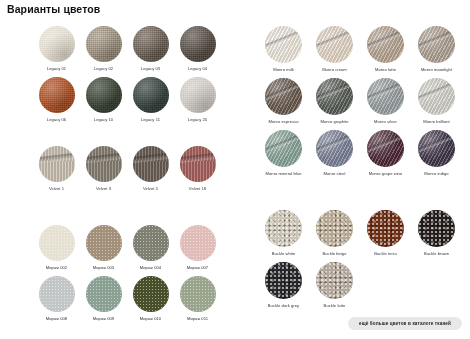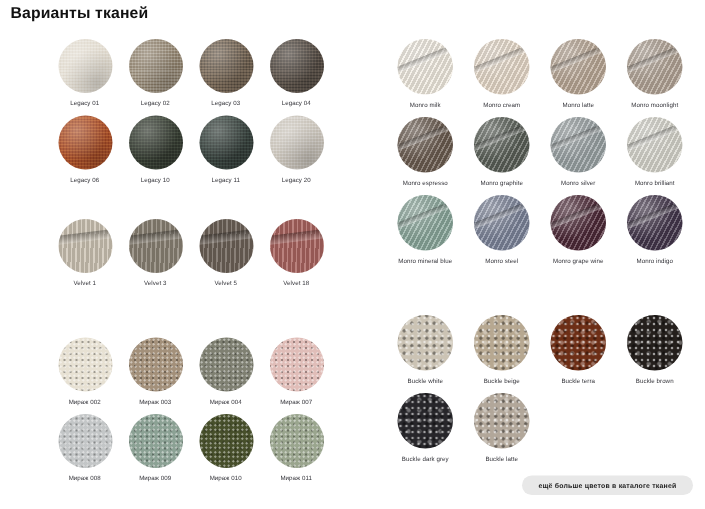--- a/index.html
+++ b/index.html
@@ -122,21 +122,21 @@
     font-family:"Liberation Sans","DejaVu Sans",sans-serif;
     cursor:pointer;
     white-space:nowrap;
   }
 </style>
 </head>
 <body style="background: rgb(255, 255, 255);">
 
 <div class="page">
 
-  <div class="page-title">Варианты тканей</div>
+  <div class="page-title">Варианты цветов</div>
 
   <div class="col col-left">
     <div class="group">
       <div class="grid">
           <div class="cell">
             <div class="swatch weave" style="background-color: rgb(227, 221, 210);"></div>
             <div class="label">Legacy 01</div>
           </div>
           <div class="cell">
             <div class="swatch weave" style="background-color: rgb(155, 143, 125);"></div>

